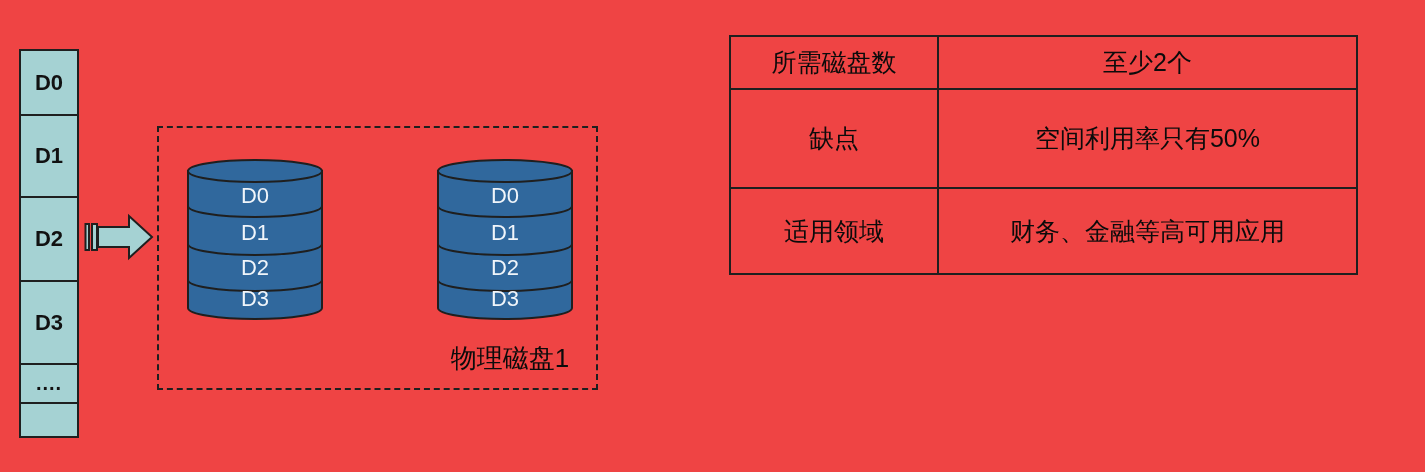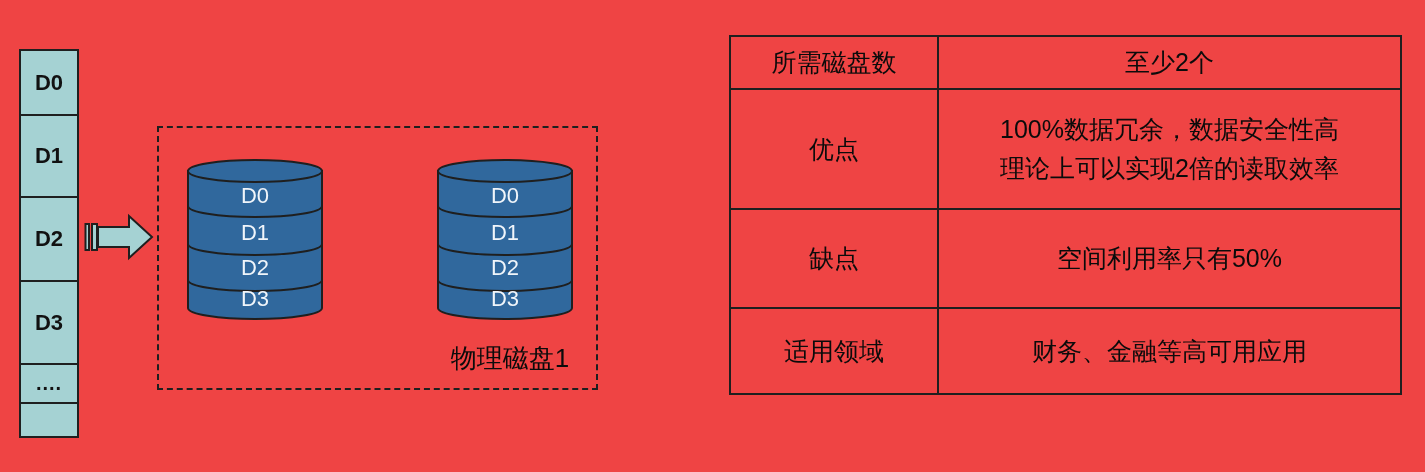--- a/index.html
+++ b/index.html
@@ -46,21 +46,21 @@
   .cap-1{left:440px;}
   
   .spec-table{
     position:absolute;left:729px;top:35px;border-collapse:collapse;table-layout:fixed;
   }
   .spec-table td{
     border:2px solid var(--ink);text-align:center;vertical-align:middle;
     font-size:25px;color:#0b0b0b;padding:0 23px;
   }
   .col-label{width:208px;}
-  .col-value{width:463px;}
+  .col-value{width:419px;}
   .r0 td{height:53px;}
   .r1 td{height:120px;}
   .r2 td{height:99px;}
   .r3 td{height:86px;margin-left:28px;}
   .value-cell{white-space:pre-line;line-height:1.55;}
 </style>
 </head>
 <body>
 
 <div class="stage">
@@ -106,25 +106,20 @@
     <text class="cyl-text" x="70" y="148">D3</text>
   </svg>
   <div class="disk-caption cap-1">物理磁盘1</div>
 
   <table class="spec-table">
     <tbody>
         <tr class="r0">
       <td class="col-label">所需磁盘数</td>
       <td class="col-value value-cell">至少2个</td>
     </tr>
-    <tr class="r1">
-      <td class="col-label">优点</td>
-      <td class="col-value value-cell">100%数据冗余，数据安全性高
-理论上可以实现2倍的读取效率</td>
-    </tr>
     <tr class="r2">
       <td class="col-label">缺点</td>
       <td class="col-value value-cell">空间利用率只有50%</td>
     </tr>
     <tr class="r3">
       <td class="col-label">适用领域</td>
       <td class="col-value value-cell">财务、金融等高可用应用</td>
     </tr>
   </tbody>
     </table>

